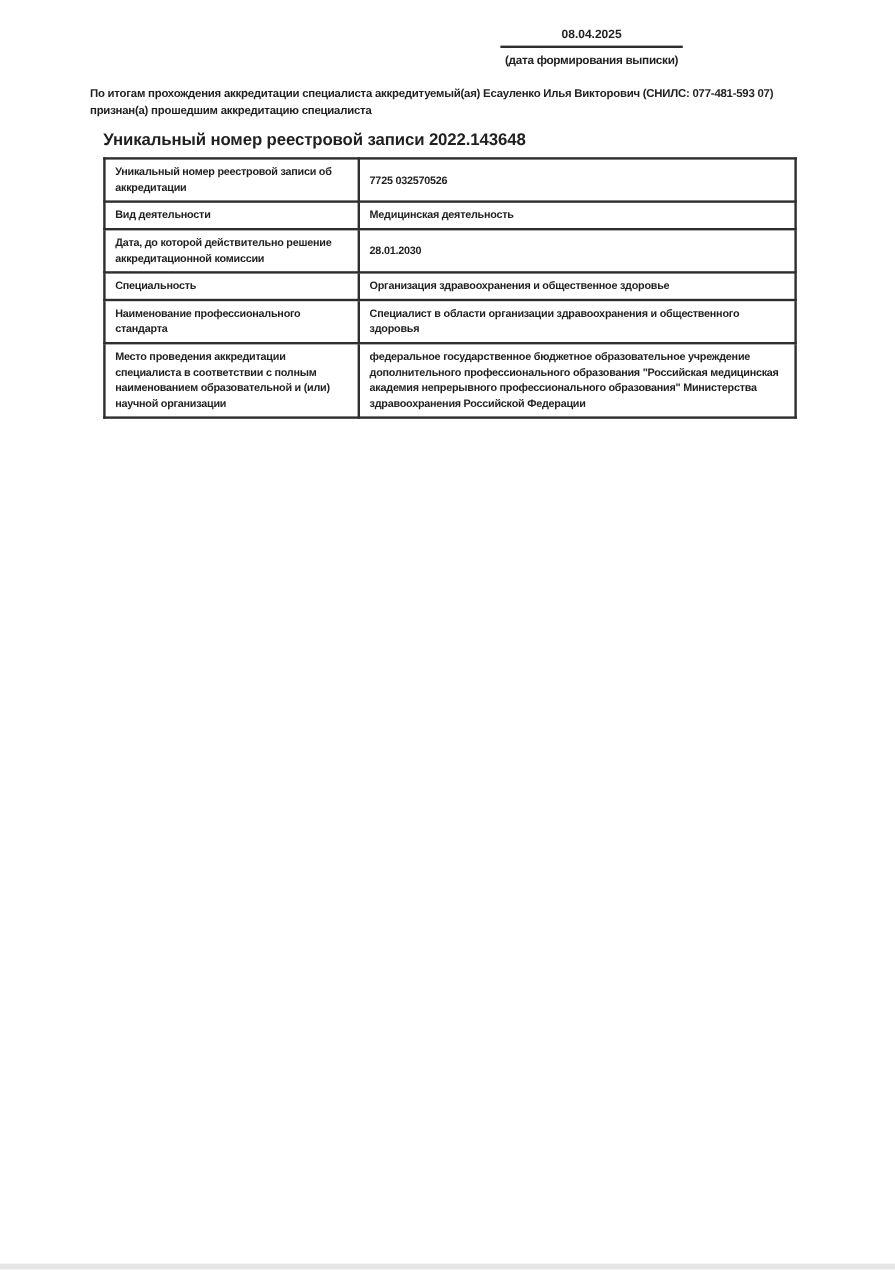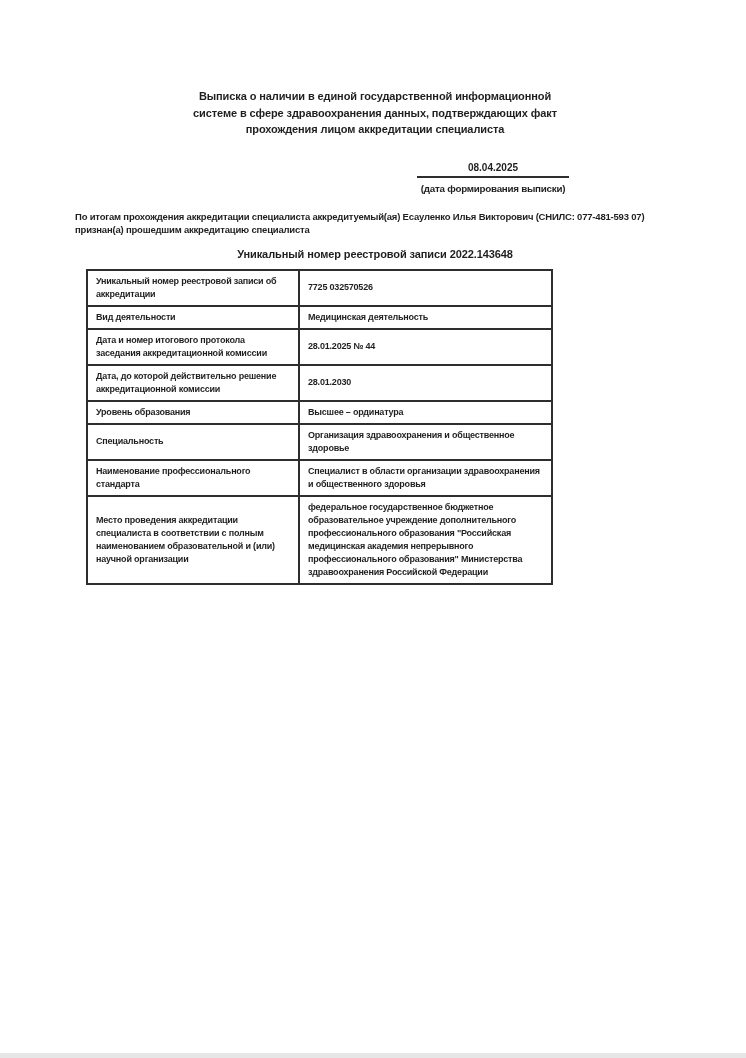--- a/index.html
+++ b/index.html
@@ -58,28 +58,28 @@
   .section-heading {
     margin-top: 20px;
     text-align: center;
     font-size: 10px;
     line-height: 12px;
     letter-spacing: -0.1px;
     text-decoration: underline;
   }
   .registry-heading {
     margin-top: 10px;
-    text-align: center;
-    font-size: 11px;
+    text-align: left;
+    font-size: 14px;
     line-height: 15px;
     letter-spacing: -0.1px;
   }
   table.acc-table {
     margin-top: 7px;
-    width: 467px;
+    width: 578px;
     border-collapse: collapse;
     table-layout: fixed;
     border: 2px solid #2e2e2e;
   }
   table.acc-table td {
     border: 2px solid #2e2e2e;
     padding: 4px 8px;
     vertical-align: middle;
     font-size: 9px;
     line-height: 13px;
@@ -91,25 +91,20 @@
     width: 100%; height: 5px;
     background: #e6e6e6;
   }
 </style>
 </head>
 <body>
 
 <div class="page">
   <div class="content">
 
-    <div class="doc-title">
-      <div>Выписка о наличии в единой государственной информационной</div>
-      <div>системе в сфере здравоохранения данных, подтверждающих факт</div>
-      <div>прохождения лицом аккредитации специалиста</div>
-    </div>
 
     <div class="date-block">
       <div class="date-value">08.04.2025</div>
       <div class="date-caption">(дата формирования выписки)</div>
     </div>
 
     <div class="summary">По итогам прохождения аккредитации специалиста аккредитуемый(ая) Есауленко Илья Викторович (СНИЛС: 077-481-593 07) признан(а) прошедшим аккредитацию специалиста</div>
 
 
     <div class="registry-heading">Уникальный номер реестровой записи 2022.143648</div>
@@ -122,30 +117,22 @@
       <tbody>
         <tr>
           <td>Уникальный номер реестровой записи об аккредитации</td>
           <td>7725 032570526</td>
         </tr>
         <tr>
           <td>Вид деятельности</td>
           <td>Медицинская деятельность</td>
         </tr>
         <tr>
-          <td>Дата и номер итогового протокола заседания аккредитационной комиссии</td>
-          <td>28.01.2025 № 44</td>
-        </tr>
-        <tr>
           <td>Дата, до которой действительно решение аккредитационной комиссии</td>
           <td>28.01.2030</td>
-        </tr>
-        <tr>
-          <td>Уровень образования</td>
-          <td>Высшее – ординатура</td>
         </tr>
         <tr>
           <td>Специальность</td>
           <td>Организация здравоохранения и общественное здоровье</td>
         </tr>
         <tr>
           <td>Наименование профессионального стандарта</td>
           <td>Специалист в области организации здравоохранения и общественного здоровья</td>
         </tr>
         <tr>

